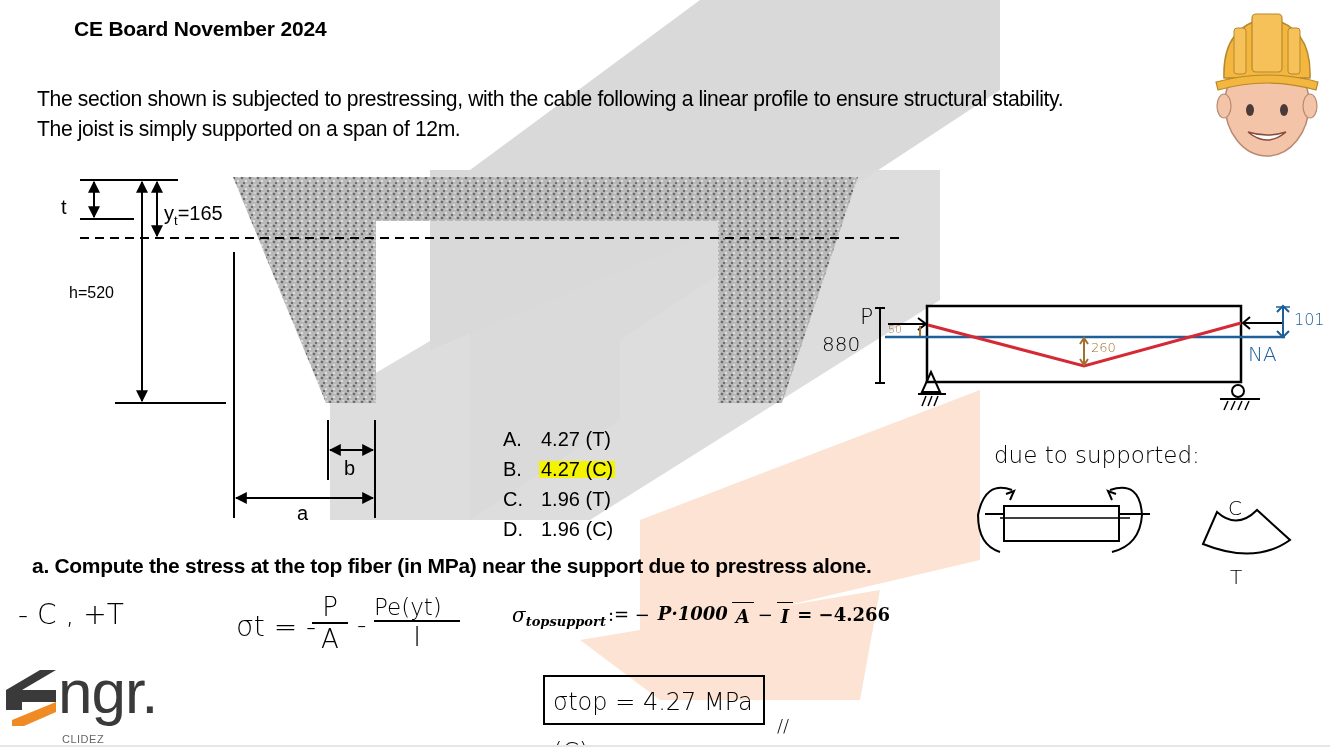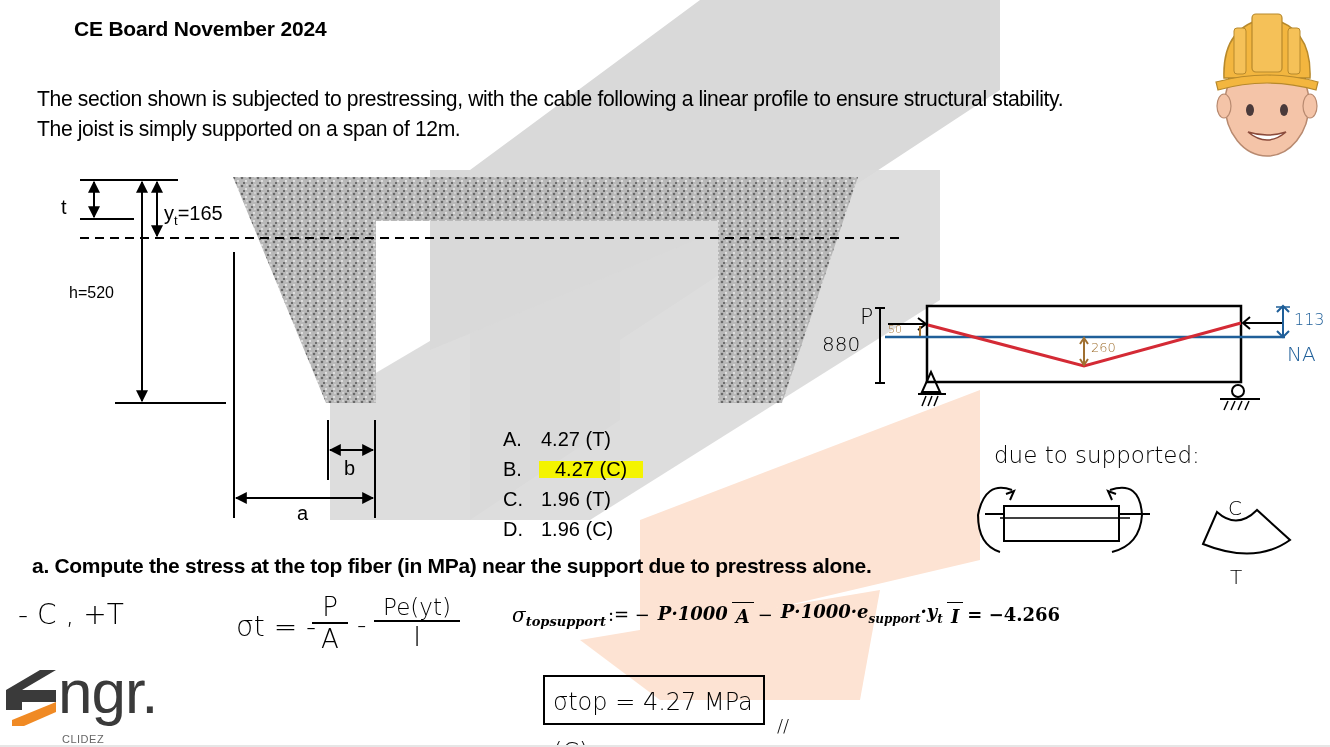--- a/index.html
+++ b/index.html
@@ -17,21 +17,21 @@
       font-family: "Liberation Sans", sans-serif; letter-spacing: -0.2px; margin-left: 44px;
     }
     .problem {
       left: 37px; top: 84px; font-size: 22px; line-height: 30px;
       font-family: "Liberation Sans", sans-serif; letter-spacing: -0.4px;
       transform: scaleX(0.96); transform-origin: left top;
     }
     .choices { left: 503px; top: 424px; font-size: 20px; line-height: 30px; }
     .choice { white-space: pre; }
     .choice .lbl { display: inline-block; width: 38px; }
-    .hl { background: linear-gradient(180deg, transparent 12%, #f4f400 12%, #f4f400 92%, transparent 92%); padding: 0 16px; margin-left: -2px; border-radius: 3px; }
+    .hl { background: linear-gradient(180deg, transparent 12%, #f4f400 12%, #f4f400 92%, transparent 92%); padding: 0 2px; margin-left: -2px; border-radius: 3px; }
     .question {
       left: 32px; top: 554px; font-size: 21px; font-weight: bold;
       letter-spacing: -0.3px;
     }
     .hand { font-family: "DejaVu Sans", sans-serif; font-weight: 200; }
     .mathcad {
       left: 512px; top: 600px; font-family: "DejaVu Serif", serif; font-size: 18px;
       display: flex; align-items: center;
     }
     .frac { display: inline-flex; flex-direction: row; align-items: center; margin: 0 4px; }
@@ -155,22 +155,22 @@
   <path d="M922,406 L926,396 M928,406 L932,396 M934,406 L938,396" stroke="#000" stroke-width="1.5"></path>
 
   <circle cx="1238" cy="391" r="6" fill="none" stroke="#000" stroke-width="2"></circle>
   <line x1="1220" y1="399" x2="1260" y2="399" stroke="#000" stroke-width="2"></line>
   <path d="M1224,410 L1228,401 M1231,410 L1235,401 M1238,410 L1242,401 M1245,410 L1249,401" stroke="#000" stroke-width="1.5"></path>
 </svg>
 <div class="abs layer hand" style="left:860px; top:304px; font-size:22px;">P</div>
 <div class="abs layer hand" style="left:822px; top:332px; font-size:20px;">880</div>
 <div class="abs layer hand" style="left:888px; top:323px; font-size:11px; color:#a07030;">50</div>
 <div class="abs layer hand" style="left:1091px; top:340px; font-size:13px; color:#a07030;">260</div>
-<div class="abs layer hand" style="left:1294px; top:310px; font-size:16px; color:#1f5f99;">113</div>
-<div class="abs layer hand" style="left:1287px; top:342px; font-size:20px; color:#1f5f99;">NA</div>
+<div class="abs layer hand" style="left:1294px; top:310px; font-size:16px; color:#1f5f99;">101</div>
+<div class="abs layer hand" style="left:1248px; top:342px; font-size:20px; color:#1f5f99;">NA</div>
 
 <div class="abs layer hand" style="left:994px; top:442px; font-size:23px;">due to supported:</div>
 <svg class="abs layer" style="left:970px; top:480px;" width="330" height="80" viewBox="970 480 330 80">
   <rect x="1004" y="506" width="115" height="35" fill="none" stroke="#000" stroke-width="2"></rect>
   <line x1="1000" y1="518" x2="1130" y2="518" stroke="#000" stroke-width="1.5"></line>
   <line x1="985" y1="514" x2="1004" y2="514" stroke="#000" stroke-width="2"></line>
   <line x1="1119" y1="514" x2="1150" y2="514" stroke="#000" stroke-width="2"></line>
   <path d="M1012,490 Q985,480 978,515 Q978,545 1000,552" fill="none" stroke="#000" stroke-width="2"></path>
   <path d="M1006,494 L1014,491 L1010,500" fill="none" stroke="#000" stroke-width="2"></path>
   <path d="M1110,490 Q1140,480 1142,515 Q1140,545 1112,552" fill="none" stroke="#000" stroke-width="2"></path>
@@ -182,36 +182,35 @@
 
 <div class="abs layer question">a. Compute the stress at the top fiber (in MPa) near the support due to prestress alone.</div>
 
 <div class="abs layer hand" style="left:18px; top:598px; font-size:28px;">- C , +T</div>
 <div class="abs layer hand" style="left:216px; top:610px; font-size:28px;margin-left:20px;">σt = -</div>
 <div class="abs layer hand" style="left:312px; top:592px; display:flex; flex-direction:column; align-items:center; font-size:26px;">
   <span>P</span>
   <span style="border-top:2px solid #000; width:36px; text-align:center;">A</span>
 </div>
 <div class="abs layer hand" style="left:357px; top:610px; font-size:26px;">-</div>
-<div class="abs layer hand" style="left:374px; top:594px; display:flex; flex-direction:column; align-items:center; font-size:23px;">
+<div class="abs layer hand" style="left:374px; top:594px; display:flex; flex-direction:column; font-size:23px;">
   <span>Pe(yt)</span>
   <span style="border-top:2px solid #000; width:86px; text-align:center; font-size:26px;">I</span>
 </div>
 
 <div class="abs layer mathcad">
   <span style="font-style:italic; font-size:20px;">σ</span>
     <sub style="font-style:italic; font-weight:bold; font-size:13px; margin-top:14px;">topsupport</sub>
   <span style="margin-left:2px;">:= −</span>
   <span class="frac">
     <span class="num">P·1000</span>
     <span class="den">A</span>
   </span>
   <span>−</span>
   <span class="frac">
-    <span class="num"><span>P·1000·e</span><sub style="font-size:12px;">support</sub><span>·y</span><sub style="font-size:12px;">t</sub></span>
     <span class="den">I</span>
   </span>
   <span style="font-weight:bold;">= −4.266</span>
 </div>
 
 <div class="abs layer answerbox hand">σtop =  4.27 MPa (C)</div>
 <div class="abs layer hand" style="left:777px; top:715px; font-size:18px;">//</div>
 
 <svg class="abs layer" style="left:4px; top:668px;" width="58" height="62" viewBox="0 0 58 62">
   <path d="M2,22 L36,2 L52,2 L18,22 L52,22 L52,34 L2,34 Z" fill="#3a3a3a"></path>

